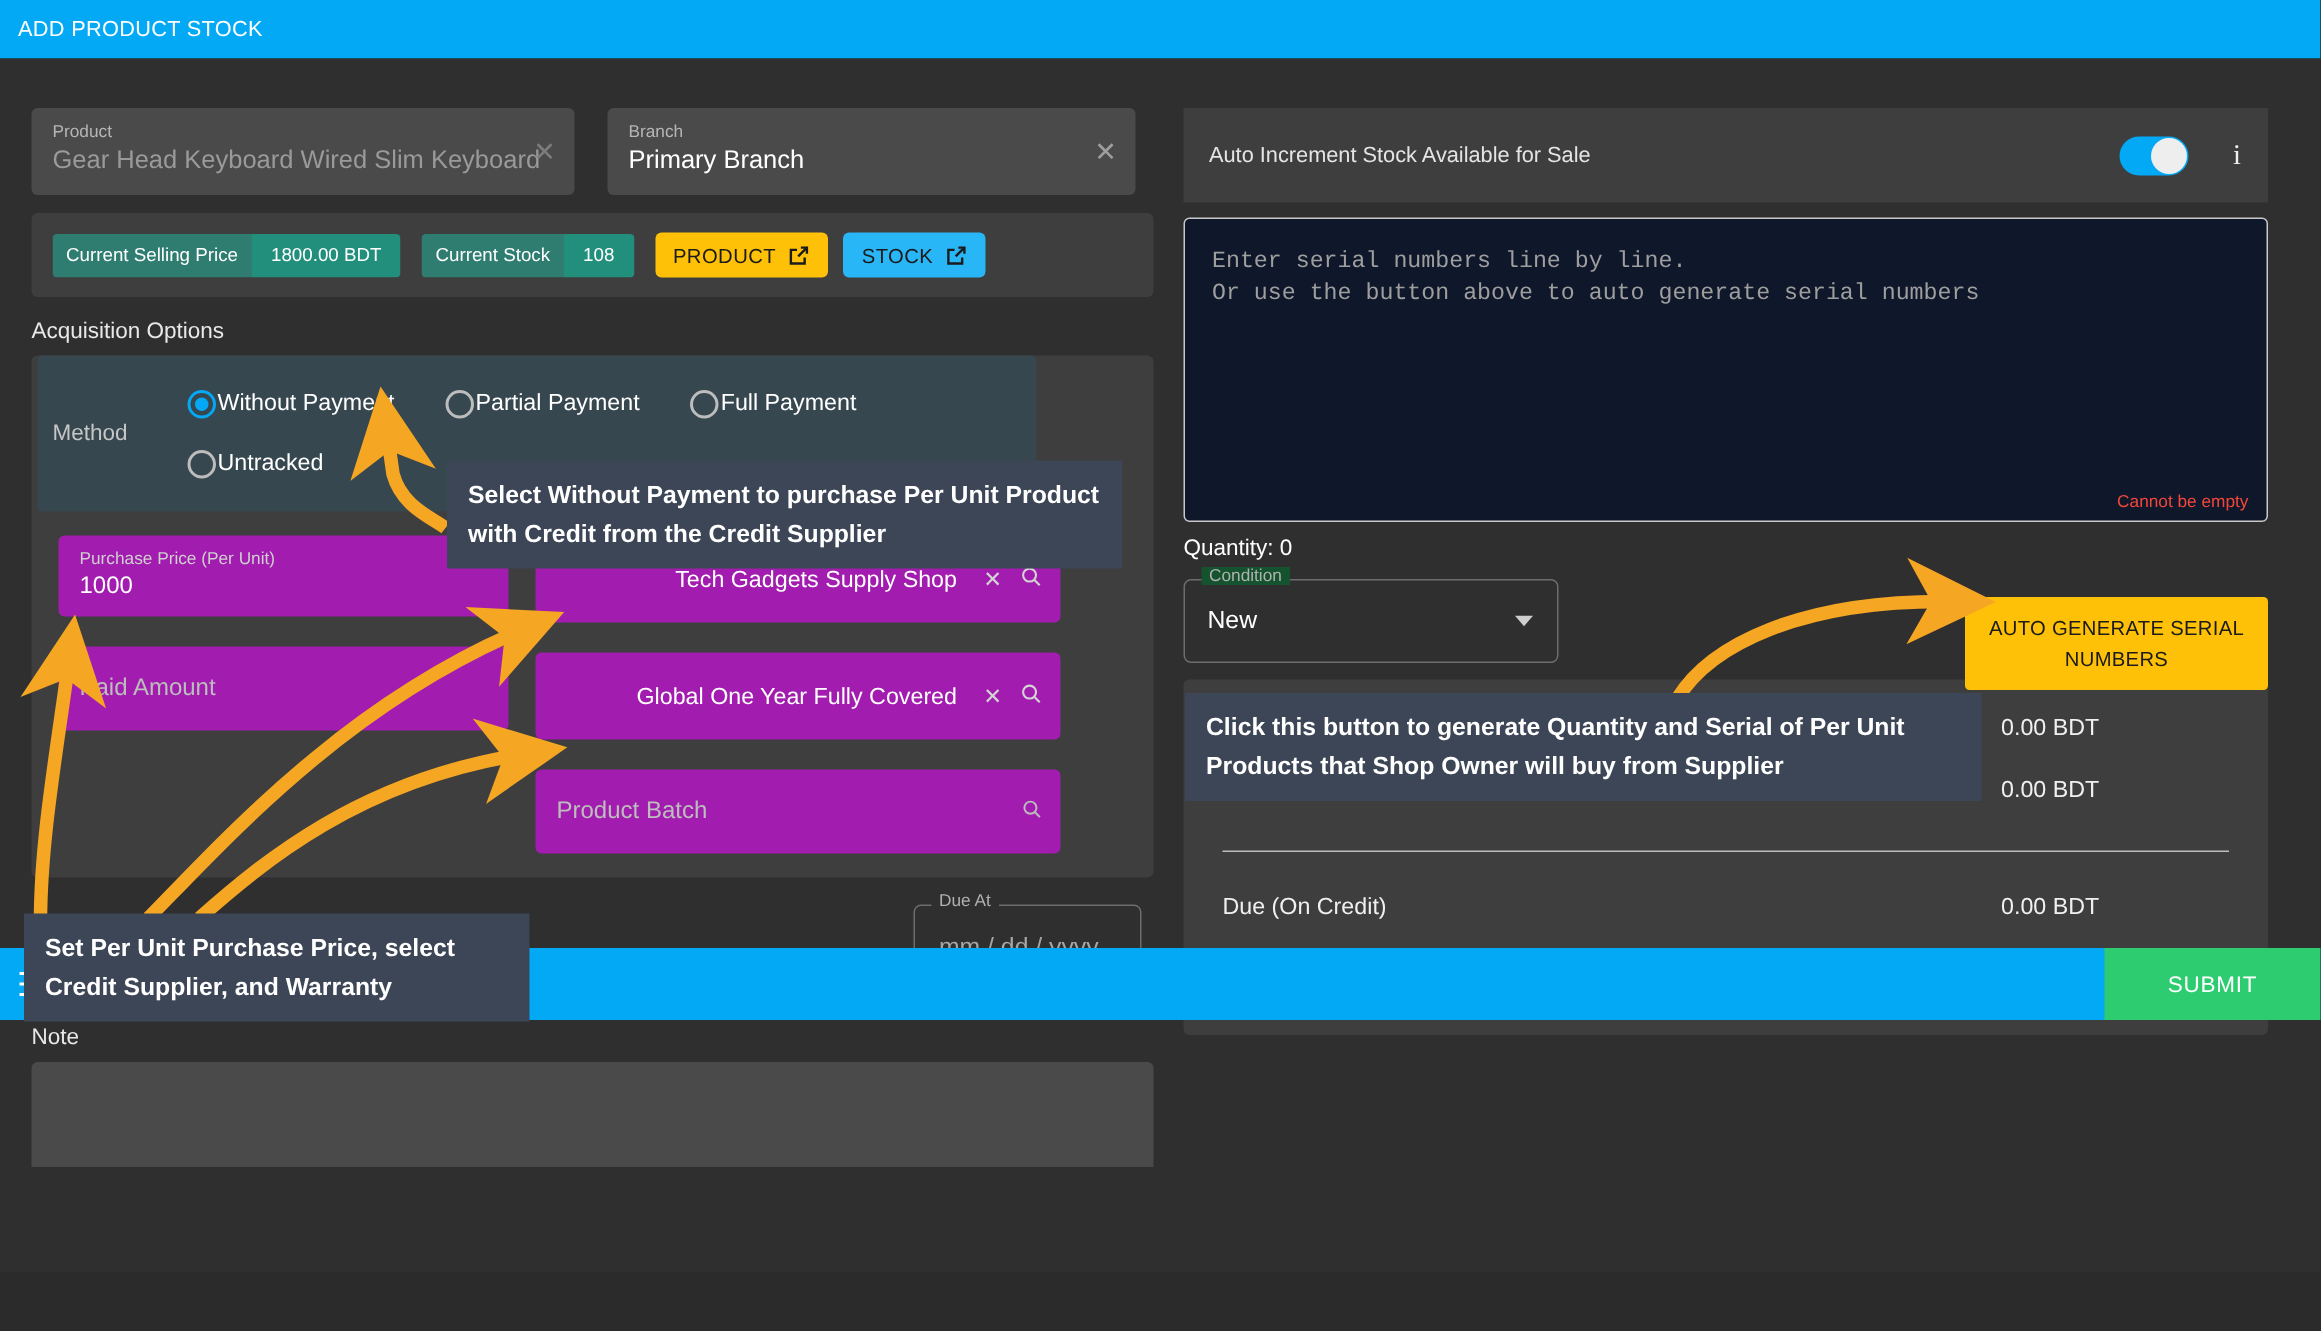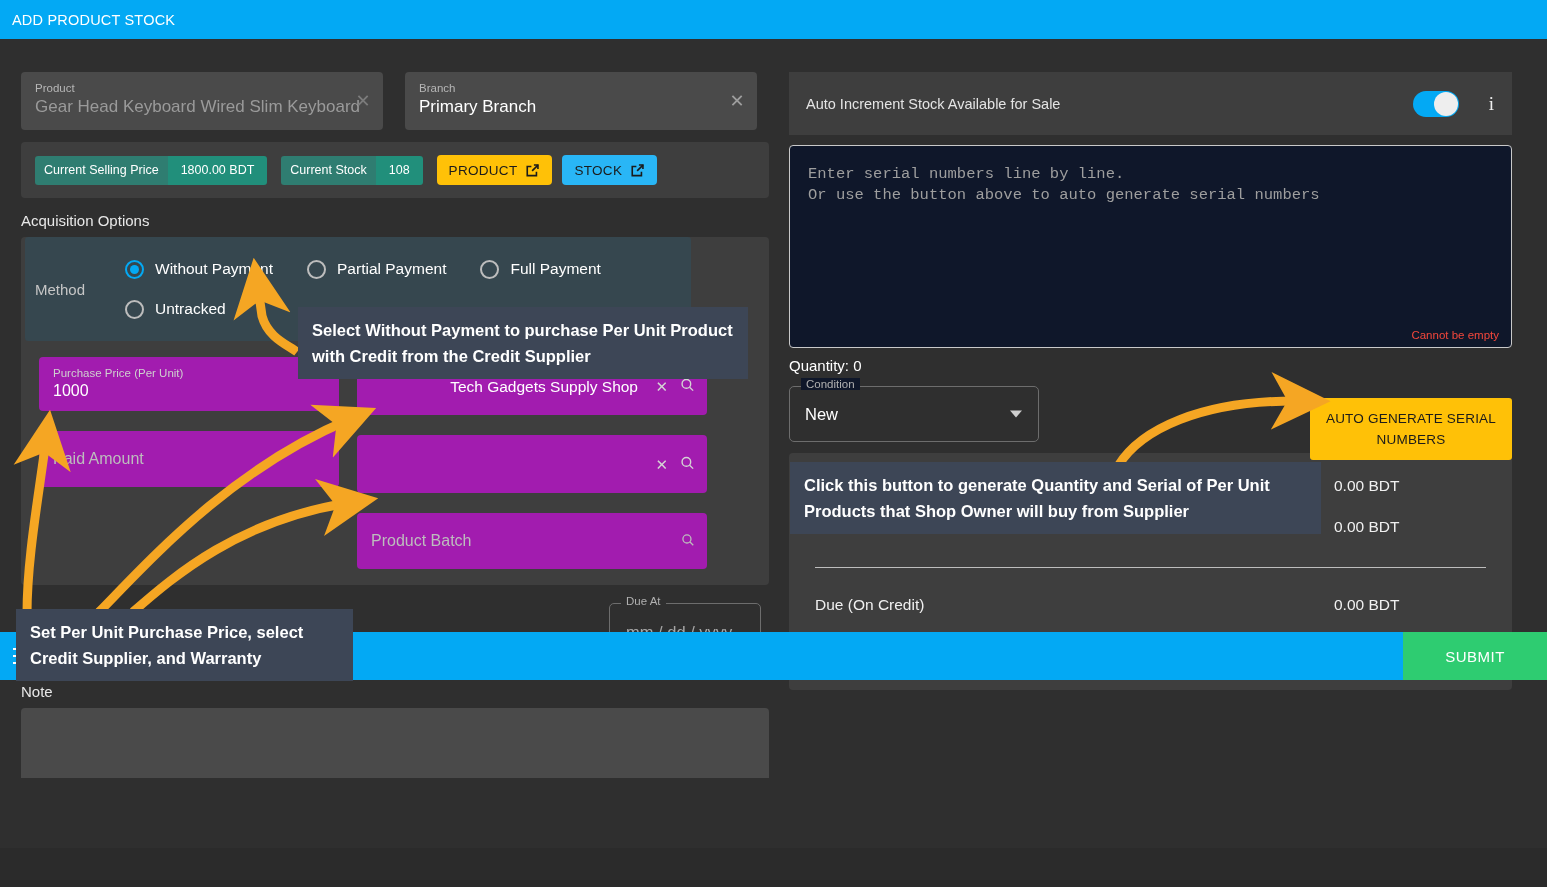--- a/index.html
+++ b/index.html
@@ -61,21 +61,21 @@
 
   .acqwrap { margin-top: 8px; background: #3e3e3e; border-radius: 4px; padding: 0 0 16px 0; position: relative; }
 
   .methodbox {
     margin: 4px 0 0 4px; background: #36474f; border-radius: 3px;
     padding: 12px 0 12px 0; width: 666px; position: relative;
   }
   .mlabel { width: 96px; color: #c6c6c6; font-size: 15px; padding-left: 10px; position: absolute; left: 0; top: 50%; transform: translateY(-50%); }
   .mopts { margin-left: 100px; }
   .optline { display: flex; align-items: center; height: 40px; }
-  .opt { display: flex; align-items: center; gap: 11px; margin-right: 34px; cursor: pointer; }
+  .opt { display: flex; align-items: center; gap: 1px; margin-right: 34px; cursor: pointer; }
   .radio { width: 19px; height: 19px; border-radius: 50%; border: 2px solid #bdbdbd; display:flex; align-items:center; justify-content:center; }
   .radio.on { border-color: #03a9f4; }
   .radio.on::after { content:""; width: 9px; height: 9px; border-radius: 50%; background: #03a9f4; }
   .opt .t { color: #ffffff; font-size: 15.5px; }
 
   .fieldsgrid { display: flex; gap: 18px; padding: 16px 14px 0 18px; }
   .fcol { display: flex; flex-direction: column; gap: 20px; }
   .fcol.left { width: 300px; }
   .fcol.right { width: 350px; }
 
@@ -124,21 +124,21 @@
     margin-top: 10px; background: #0f172a; border: 1px solid #c9c9c9; border-radius: 4px;
     height: 203px; position: relative; padding: 18px 18px 0 18px;
   }
   .serialbox .ph { color: #9e9e9e; font-size: 15.5px; line-height: 21px; font-family: "Liberation Mono", monospace; }
   .serialbox .err { position: absolute; right: 12px; bottom: 6px; color: #f4473b; font-size: 11.5px; }
 
   .qty { margin-top: 9px; color: #ffffff; font-size: 15px; }
 
   .condrow { margin-top: 12px; display: flex; align-items: flex-start; }
   .condsel { position: relative; width: 250px; height: 56px; border: 1px solid #6d6d6d; border-radius: 5px; cursor: pointer; }
-  .condsel .legend { position: absolute; top: -9px; left: 11px; background: #0f172a; padding: 0 5px; color: #b0b0b0; font-size: 11.5px; text-align: center; }
+  .condsel .legend { position: absolute; top: -9px; left: 11px; background: #14532d; padding: 0 5px; color: #b0b0b0; font-size: 11.5px; text-align: center; }
   .condsel .cval { position: absolute; left: 15px; top: 50%; transform: translateY(-50%); color: #ffffff; font-size: 16.5px; }
   .condsel .caret { position: absolute; right: 16px; top: 50%; transform: translateY(-50%); width: 0; height: 0; border-left: 6px solid transparent; border-right: 6px solid transparent; border-top: 7px solid #cfcfcf; }
 
   .genbtn {
     position: absolute; right: 0; top: 12px; width: 202px; height: 62px;
     background: #ffc107; color: #1b1b1b; border: 0; border-radius: 3px;
     font-family: inherit; font-size: 13.5px; line-height: 21px; cursor: pointer; letter-spacing: .2px;
   }
 
   .summary { margin-top: 11px; background: #3e3e3e; border-radius: 4px; padding: 24px 26px 26px 26px; height: 237px; }
@@ -273,20 +273,21 @@
                 <span class="ic">✕</span>
                 <span class="ic">
                   <svg width="15" height="15" viewBox="0 0 16 16" fill="none" stroke="#d4d4d4" stroke-width="1.5">
                       <circle cx="6.8" cy="6.8" r="4.6"></circle>
                       <path d="M10.3 10.3 L14 14"></path>
                     </svg>
                 </span>
               </div>
             </div>
             <div class="ffield tall">
+              <div class="twoline">Global One Year Fully Covered</div>
               <div class="fcontrols">
                 <span class="ic">✕</span>
                 <span class="ic">
                   <svg width="15" height="15" viewBox="0 0 16 16" fill="none" stroke="#d4d4d4" stroke-width="1.5">
                       <circle cx="6.8" cy="6.8" r="4.6"></circle>
                       <path d="M10.3 10.3 L14 14"></path>
                     </svg>
                 </span>
               </div>
             </div>

